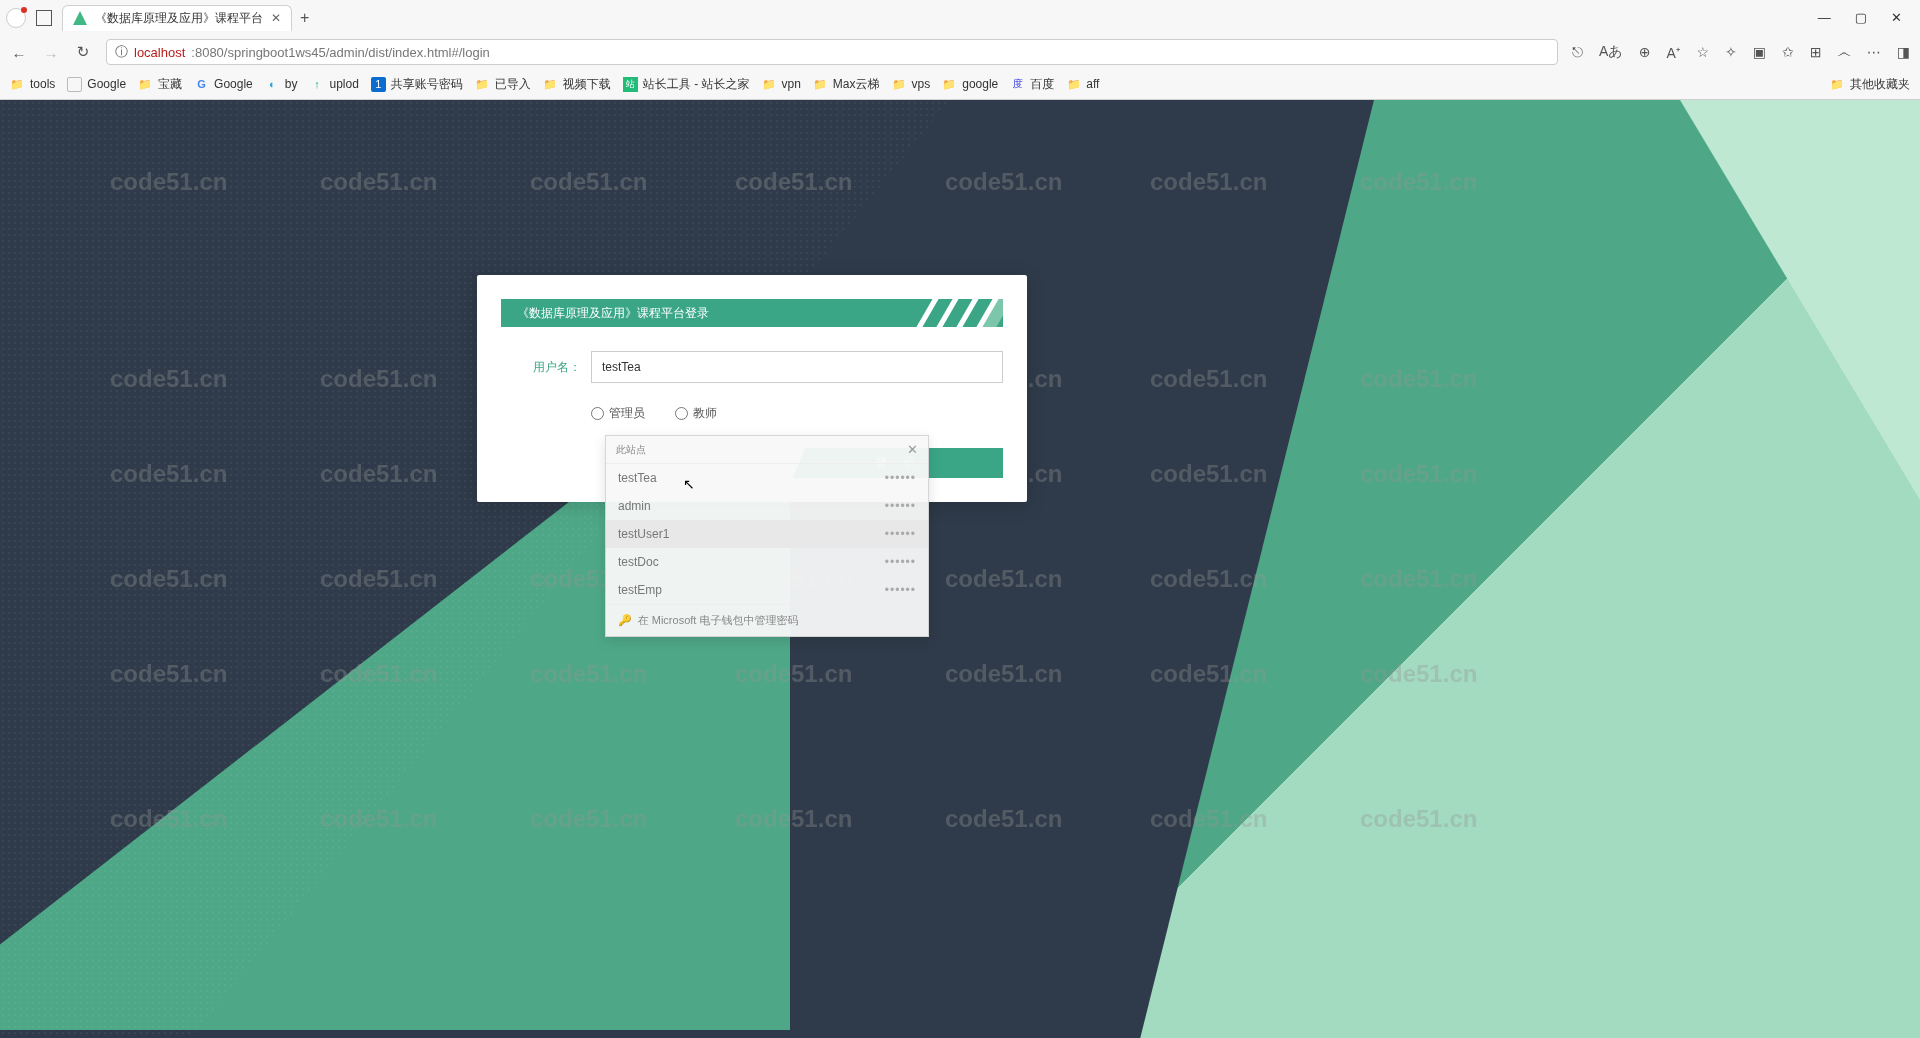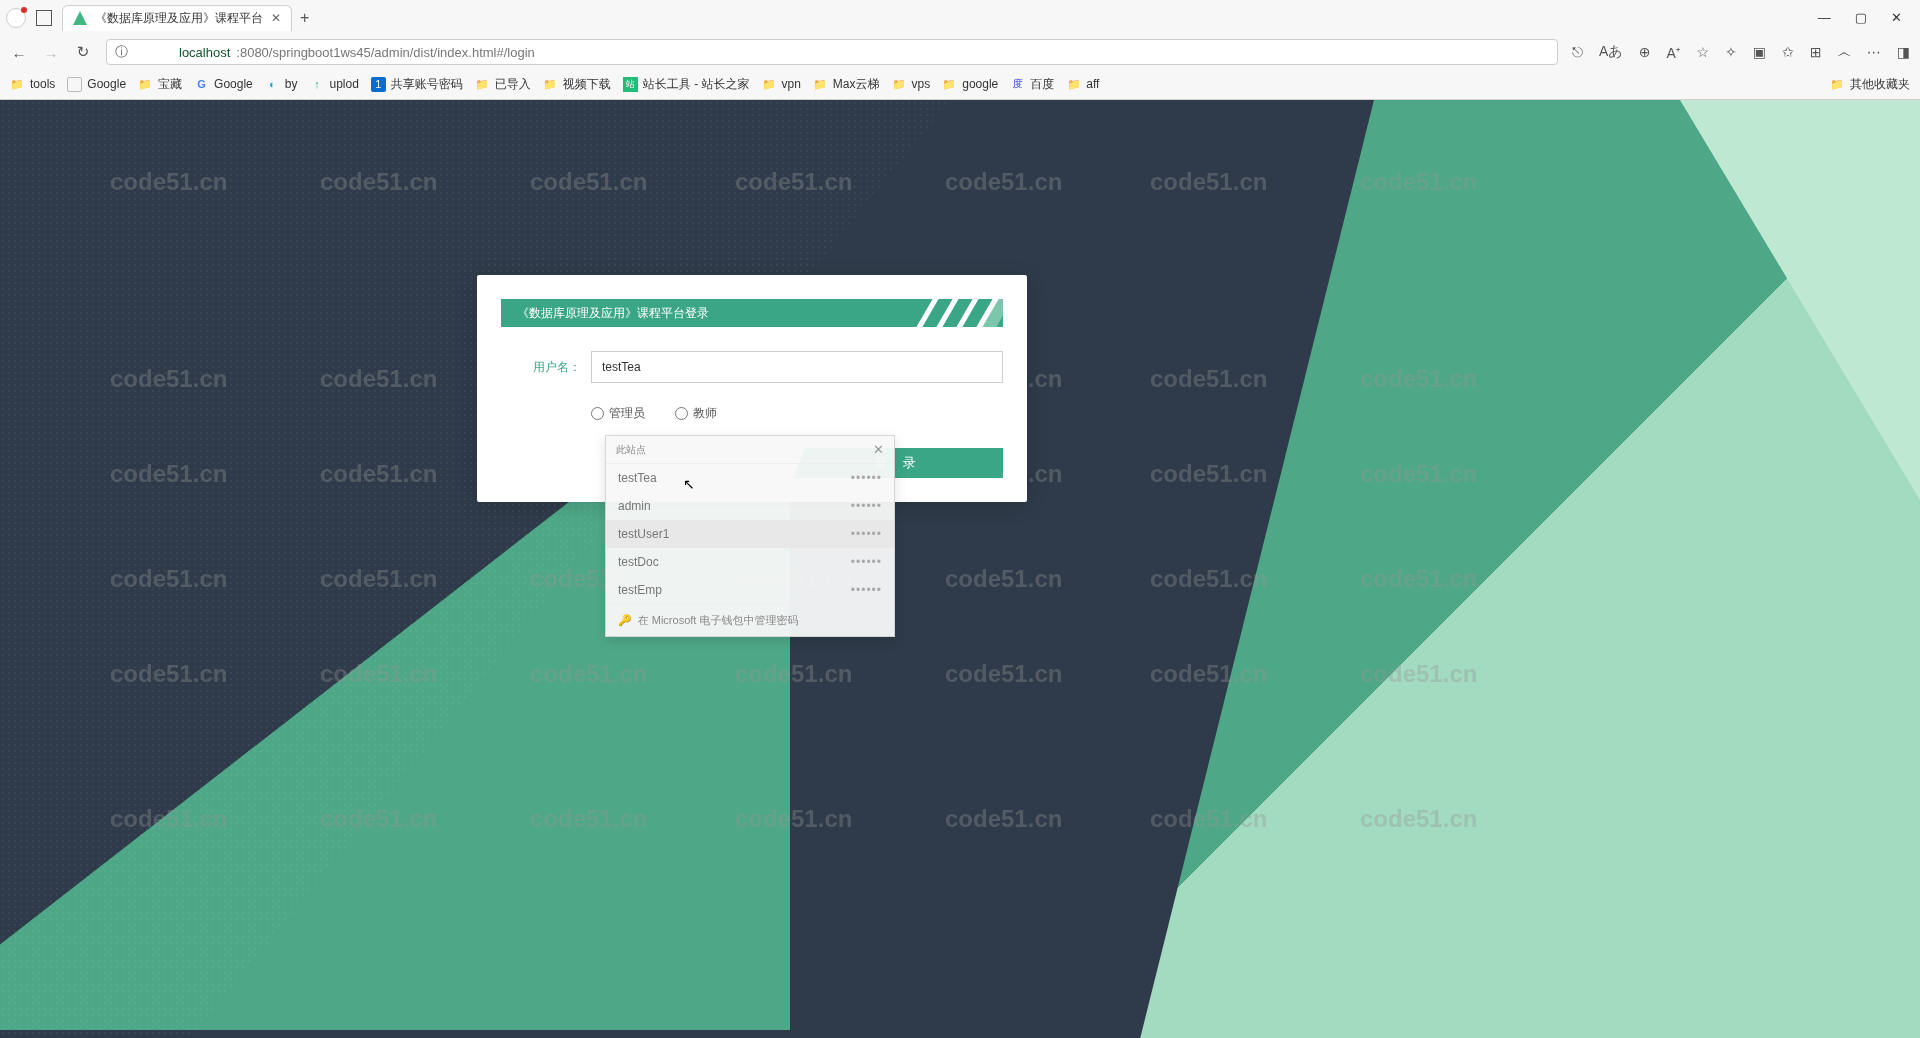--- a/index.html
+++ b/index.html
@@ -17,21 +17,21 @@
 .tab .close { color: #666; cursor: pointer; }
 .new-tab { margin-left: 8px; color: #555; font-size: 16px; cursor: pointer; }
 .window-controls { margin-left: auto; display: flex; gap: 24px; padding-right: 12px; color: #333; }
 .window-controls span { cursor: pointer; font-size: 13px; }
 
 .nav-bar { height: 34px; display: flex; align-items: center; padding: 0 10px; gap: 14px; }
 .nav-bar .nav-icon { color: #555; cursor: pointer; font-size: 15px; width: 18px; text-align: center; }
 .nav-bar .nav-icon.disabled { color: #bbb; }
 .address-bar { flex: 1; display: flex; align-items: center; background: #fff; border: 1px solid #ccc; border-radius: 4px; height: 26px; padding: 0 8px; font-size: 13px; color: #333; gap: 6px; }
 .address-bar .info-icon { color: #666; }
-.address-bar .url-host { color: #14532d; margin-left: 45px; }
+.address-bar .url-host { color: #b91c1c; }
 .address-bar .url-path { color: #777; }
 .nav-bar .right-icons { display: flex; gap: 16px; color: #555; align-items: center; }
 .nav-bar .right-icons span { cursor: pointer; font-size: 14px; }
 
 .bookmarks-bar { height: 30px; display: flex; align-items: center; padding: 0 10px; gap: 12px; font-size: 12px; color: #333; background: #f7f7f7; }
 .bookmark { display: flex; align-items: center; gap: 5px; cursor: pointer; white-space: nowrap; }
 .bookmark .bm-icon { width: 15px; height: 15px; display: flex; align-items: center; justify-content: center; font-size: 11px; }
 .bm-folder { color: #e8a33d; }
 .bm-page { color: #666; border: 1px solid #bbb; border-radius: 2px; width: 13px; height: 15px; }
 .bookmarks-bar .spacer { flex: 1; }
@@ -59,21 +59,21 @@
 .form-row input[type="password"] { border: 1px solid #333; }
 .radio-row { padding-left: 90px; display: flex; gap: 30px; font-size: 12px; color: #555; margin-bottom: 26px; }
 .radio-row label { display: flex; align-items: center; gap: 5px; cursor: pointer; }
 .radio-row input { cursor: pointer; }
 
 .login-btn-wrap { position: relative; height: 30px; }
 .login-btn { position: absolute; right: 0; top: 0; width: 210px; height: 30px; background: #3aa686; color: #fff; border: none; font-size: 13px; cursor: pointer; letter-spacing: 6px; clip-path: polygon(12px 0, 100% 0, 100% 100%, 0 100%); }
 .login-btn::before { content: ""; position: absolute; left: -10px; top: 0; width: 12px; height: 100%; background: #7cc7ab; transform: skewX(-30deg); }
 
 
-.autofill-dropdown { position: absolute; left: 605px; top: 335px; width: 290px; background: rgba(248,248,248,0.95); border: 1px solid rgba(180,180,180,0.5); box-shadow: 0 4px 12px rgba(0,0,0,0.12); z-index: 20; font-size: 12px; }
+.autofill-dropdown { position: absolute; left: 605px; top: 335px; width: 324px; background: rgba(248,248,248,0.95); border: 1px solid rgba(180,180,180,0.5); box-shadow: 0 4px 12px rgba(0,0,0,0.12); z-index: 20; font-size: 12px; }
 .autofill-header { display: flex; justify-content: space-between; align-items: center; padding: 6px 10px; color: #888; border-bottom: 1px solid #eee; font-size: 10px; }
 .autofill-header .close-x { cursor: pointer; color: #999; font-size: 13px; }
 .autofill-item { display: flex; justify-content: space-between; padding: 7px 12px; color: #777; cursor: pointer; }
 .autofill-item .dots { letter-spacing: 1px; color: #aaa; }
 .autofill-item.hl { background: #e8e8e8; }
 .autofill-footer { padding: 8px 12px; color: #888; border-top: 1px solid #eee; display: flex; align-items: center; gap: 6px; font-size: 11px; }
 .cursor-ptr { position: absolute; left: 683px; top: 376px; z-index: 30; font-size: 14px; pointer-events: none; }
 </style>
 </head>
 <body>

